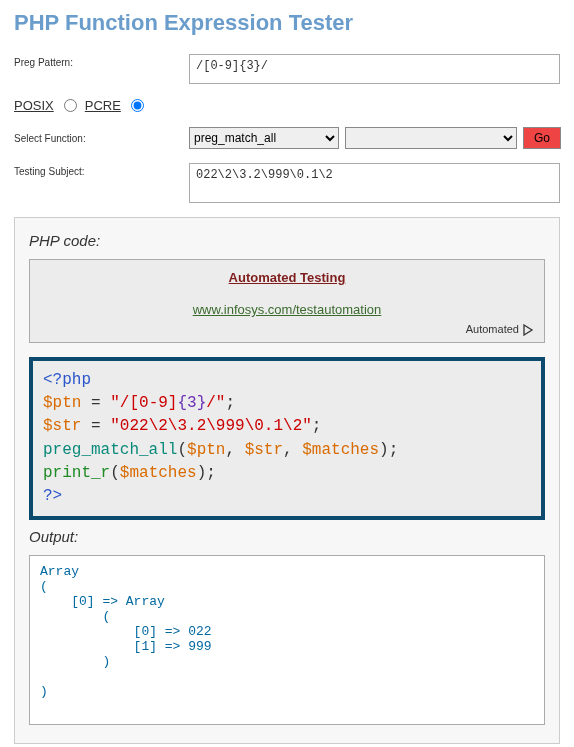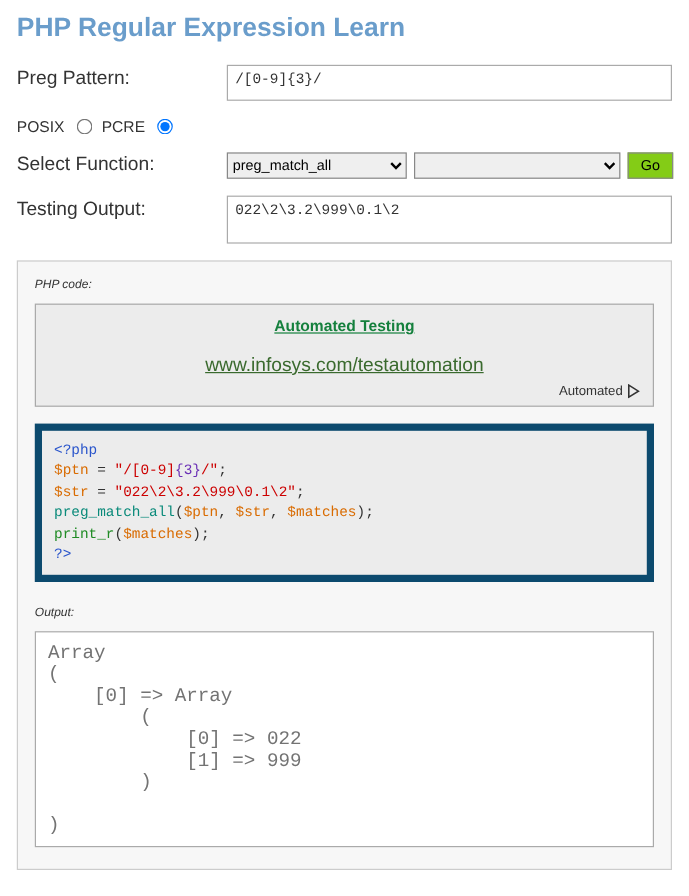--- a/index.html
+++ b/index.html
@@ -23,21 +23,21 @@
       margin-bottom: 14px;
     }
     .form-row.radio-row,
     .form-row.func-row {
       align-items: center;
     }
     .form-label {
       width: 175px;
       flex-shrink: 0;
       color: #333;
-      font-size: 16px;
+      font-size: 10px;
       padding-top: 3px;
     }
     .form-row.radio-row .form-label,
     .form-row.func-row .form-label {
       padding-top: 0;
     }
     .form-field {
       flex: 1;
       display: flex;
       align-items: center;
@@ -57,110 +57,111 @@
     select {
       border: 1px solid #888;
       font-size: 12px;
       height: 22px;
       background: #efefef;
     }
     .func-select { width: 150px; }
     .extra-select { width: 172px; }
     button {
       border: 1px solid #888;
-      background: #84cc16;
+      background: #ef4444;
       font-size: 12px;
       height: 22px;
       padding: 0 10px;
       cursor: pointer;
     }
     .radio-group {
       display: flex;
       align-items: center;
       gap: 6px;
       font-size: 13px;
+      text-decoration: underline;
     }
     .radio-group input[type=radio] {
       margin: 0 2px 0 4px;
     }
     .section-outer {
       border: 1px solid #ccc;
       background: #f7f7f7;
       padding: 14px 14px 18px 14px;
       margin-top: 8px;
     }
     .section-title {
       font-style: italic;
       color: #333;
-      font-size: 10px;
+      font-size: 15px;
       margin-bottom: 10px;
     }
     .ad-box {
       border: 1px solid #aaa;
       background: #ececec;
       text-align: center;
       padding: 10px 10px 6px 10px;
       margin-bottom: 14px;
       position: relative;
     }
     .ad-title {
-      color: #15803d;
+      color: #7f1d1d;
       text-decoration: underline;
       font-weight: bold;
       font-size: 13px;
       display: inline-block;
       margin-bottom: 2px;
     }
     .ad-desc {
       color: #222;
       font-size: 12px;
     }
     .ad-url {
       color: #3a6a2e;
-      font-size: 16px;
+      font-size: 13px;
       text-decoration: underline;
       display: inline-block;
     }
     .adchoices {
       text-align: right;
       font-size: 11px;
       color: #333;
       margin-top: 6px;
     }
     .adchoices svg { vertical-align: middle; }
     .code-box {
-      border: 6px solid #0c4a6e;
+      border: 4px solid #0c4a6e;
       background: #ececec;
       padding: 8px 10px;
       font-family: 'Courier New', monospace;
-      font-size: 12px;
+      font-size: 16px;
       line-height: 1.45;
-      margin-bottom: 20px;
+      margin-bottom: 8px;
     }
     .code-box .t-blue   { color: #2a55cb; }
     .code-box .t-orange { color: #d96b00; }
     .code-box .t-red    { color: #cc0000; }
     .code-box .t-purple { color: #6a2fb5; }
     .code-box .t-teal   { color: #0a8a7a; }
     .code-box .t-green  { color: #1f8b24; text-align: right; }
     .output-box {
       border: 1px solid #aaa;
       background: #fff;
       padding: 8px 10px;
       font-family: 'Courier New', monospace;
-      font-size: 16px;
+      font-size: 13px;
       white-space: pre;
-      color: #737373;
+      color: #0369a1;
       min-height: 170px;
     }
   </style>
 </head>
 <body>
 
-<h1>PHP Regular Expression Learn</h1>
+<h1>PHP Function Expression Tester</h1>
 
 <div class="form-row">
   <div class="form-label">Preg Pattern:</div>
   <div class="form-field">
     <textarea class="pattern-area" style="">/[0-9]{3}/</textarea>
   </div>
 </div>
 
 <div class="form-row radio-row">
   <div class="form-field radio-group">
@@ -178,21 +179,21 @@
       <option>preg_match_all</option>
     </select>
     <select class="extra-select">
       <option></option>
     </select>
     <button>Go</button>
   </div>
 </div>
 
 <div class="form-row">
-  <div class="form-label">Testing Output:</div>
+  <div class="form-label">Testing Subject:</div>
   <div class="form-field">
     <textarea class="subject-area" style="">022\2\3.2\999\0.1\2</textarea>
   </div>
 </div>
 
 <div class="section-outer">
   <div class="section-title">PHP code:</div>
 
   <div class="ad-box">
     <a href="#" class="ad-title">Automated Testing</a><br>

